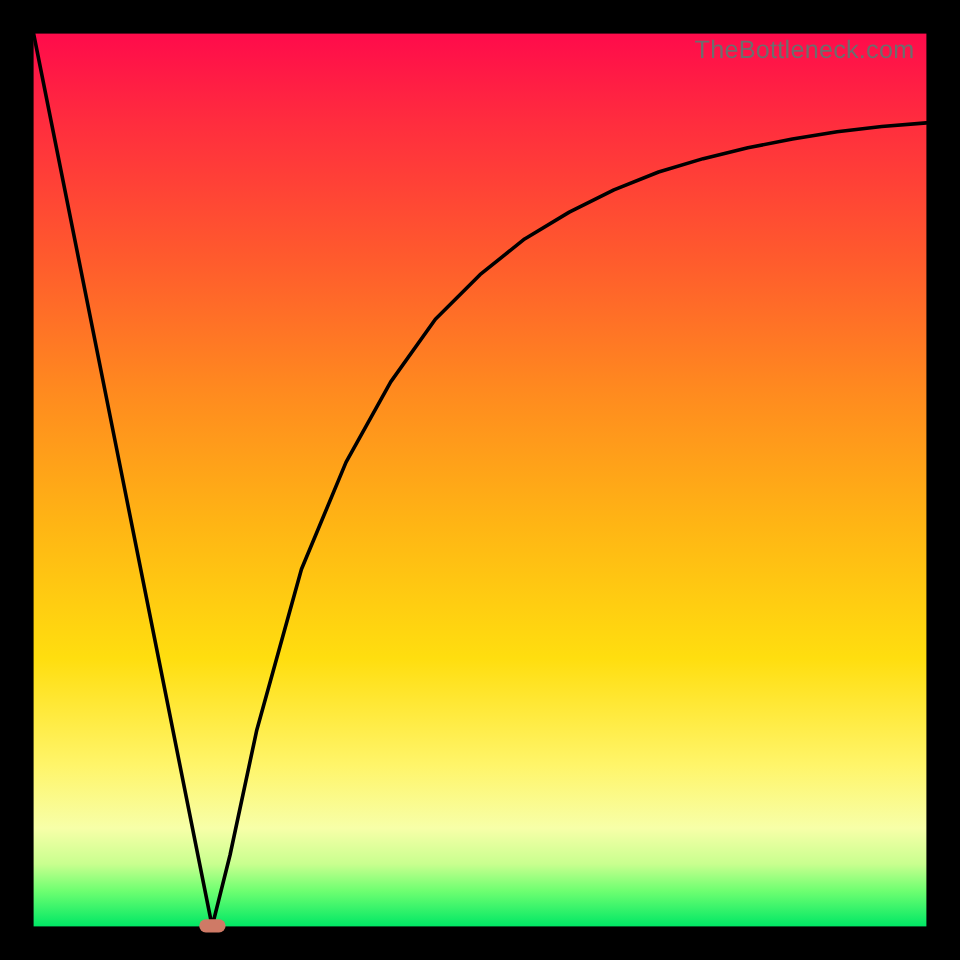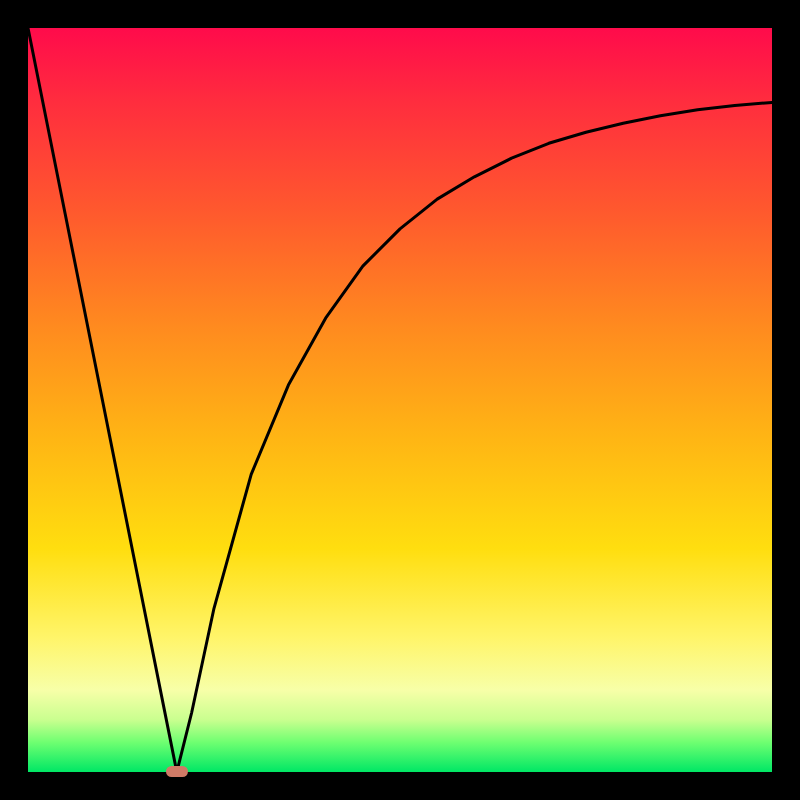--- a/index.html
+++ b/index.html
@@ -70,13 +70,14 @@
 
 <div class="frame">
   <div class="plot-area"></div>
 
   <svg class="curve" viewBox="0 0 744 744" preserveAspectRatio="none">
     <path id="curvePath" d="M0.0 0.0 L37.2 186.0 L74.4 372.0 L111.6 558.0 L133.9 669.6 L148.8 744.0 L163.7 684.5 L186.0 580.3 L223.2 446.4 L260.4 357.1 L297.6 290.2 L334.8 238.1 L372.0 200.9 L409.2 171.1 L446.4 148.8 L483.6 130.2 L520.8 115.3 L558.0 104.2 L595.2 95.2 L632.4 87.8 L669.6 81.8 L706.8 77.4 L744.0 74.4" fill="none" stroke="#000" stroke-width="3" stroke-linejoin="round" stroke-linecap="round"></path>
   </svg>
 
   <div class="marker" id="marker" style="left: 137.8px; top: 738px; background: rgb(207, 122, 102);"></div>
 
+  <div class="watermark">TheBottleneck.com</div>
 </div>
 
 </body></html>

